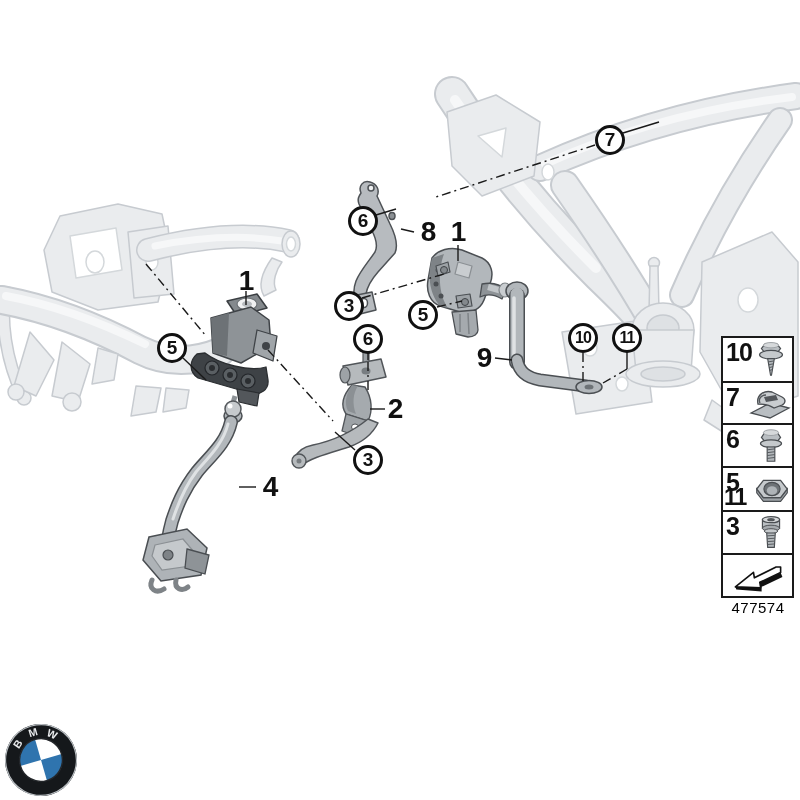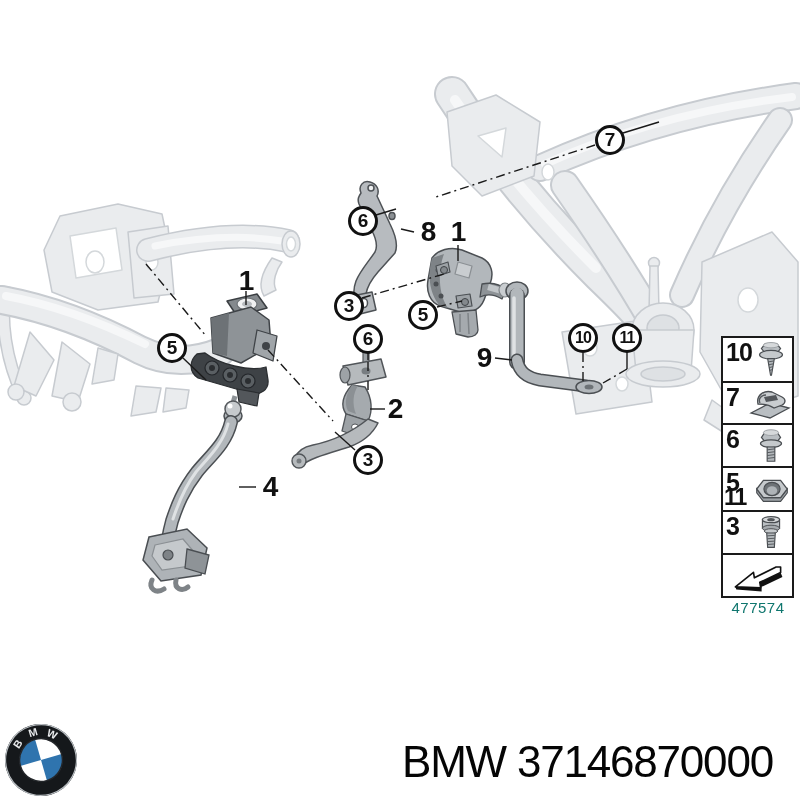--- a/index.html
+++ b/index.html
@@ -16,21 +16,21 @@
 
   
   .legend{position:absolute;left:721px;top:336px;width:73px;box-sizing:border-box;
           border:2px solid #1a1a1a;background:#fff;z-index:4;}
   .lrow{position:relative;box-sizing:border-box;border-bottom:2px solid #1a1a1a;}
   .lrow:last-child{border-bottom:none;}
   .lnum{position:absolute;left:3px;top:0px;font-size:25px;font-weight:800;color:#111;letter-spacing:-1px;}
   .lnum.second{top:auto;bottom:-1px;left:1px;font-size:23px;}
   .licon{position:absolute;right:0px;top:50%;transform:translateY(-50%);}
   .diagram-code{position:absolute;left:719px;top:599px;width:78px;text-align:center;
-                font-size:15px;color:#0f766e;letter-spacing:0.5px;z-index:4;}
+                font-size:15px;color:#000000;letter-spacing:0.5px;z-index:4;}
 
   
   .brand-logo{position:absolute;left:4px;top:721px;z-index:4;}
   .brand-title{position:absolute;left:402px;top:736px;font-size:44px;line-height:52px;
                color:#050505;letter-spacing:-1.2px;white-space:nowrap;z-index:4;}
 </style>
 </head>
 <body>
 
 <div class="stage">
@@ -301,15 +301,14 @@
       <path d="M38,38 L38,16 A22,22 0 0 0 16,38 Z" fill="#2f74ae"></path>
       <path d="M38,38 L38,60 A22,22 0 0 0 60,38 Z" fill="#2f74ae"></path>
       <circle cx="38" cy="38" r="22" fill="none" stroke="#23262a" stroke-width="1.5"></circle>
       <g fill="#e8eaec" font-family="Liberation Sans, sans-serif" font-size="11" font-weight="bold" text-anchor="middle">
         <text x="19.5" y="19.5" transform="rotate(-40 19.5 15.5)">B</text>
         <text x="38" y="12.5">M</text>
         <text x="56.5" y="19.5" transform="rotate(40 56.5 15.5)">W</text>
       </g>
     </g>
   </svg>
-  <div class="brand-title">BMW 37146870000</div>
 
 </div>
 
 </body></html>

